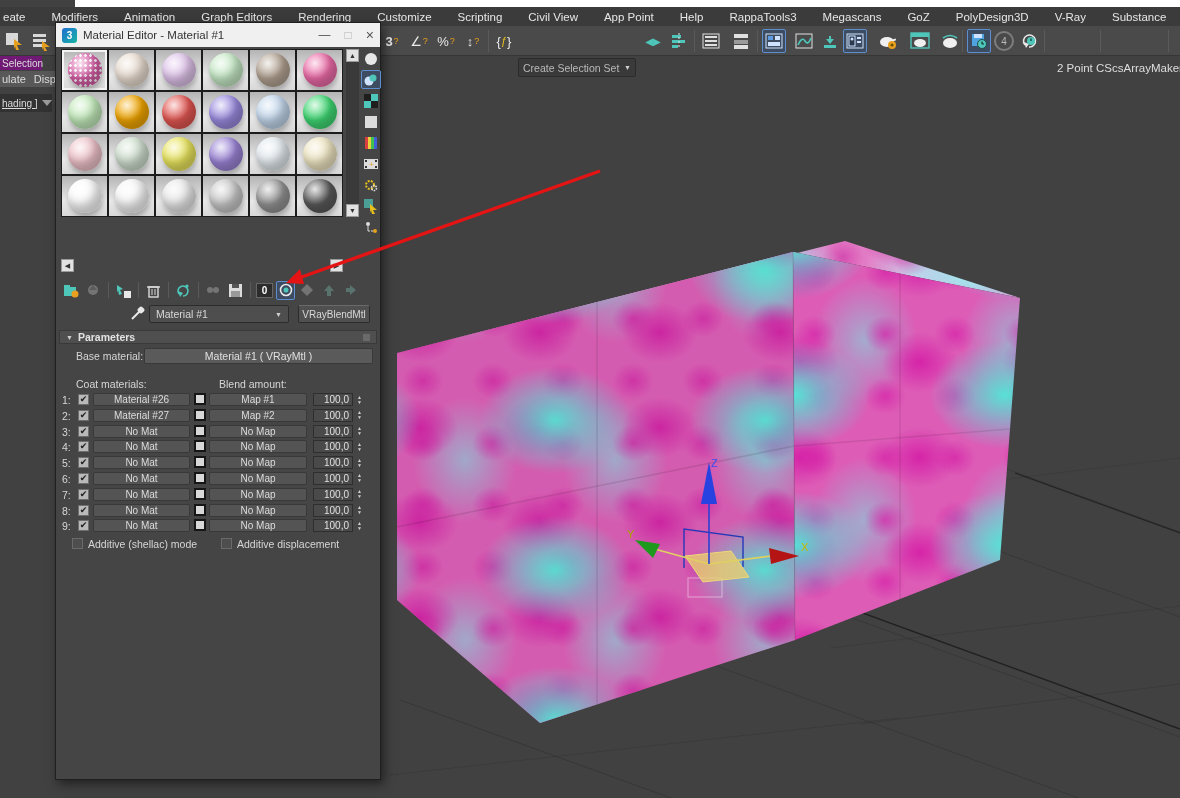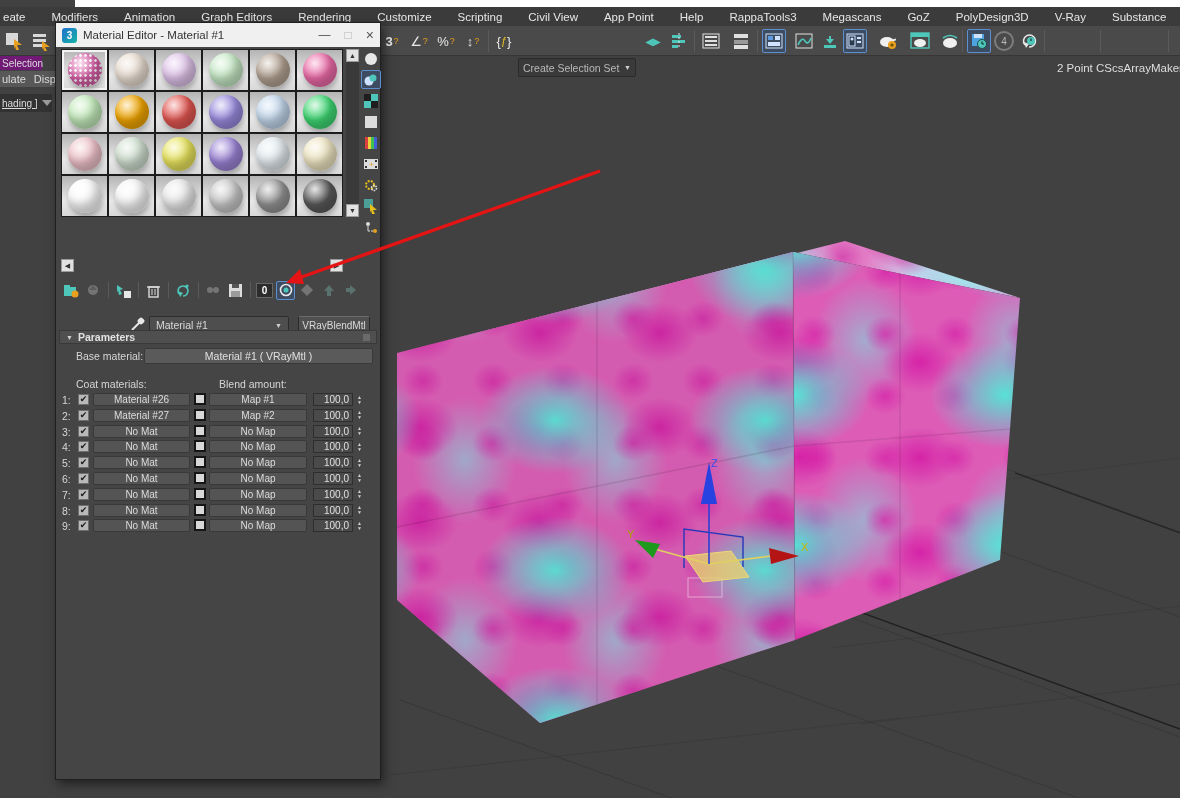--- a/index.html
+++ b/index.html
@@ -86,21 +86,21 @@
           color:#333;font-size:7px;display:flex;align-items:center;justify-content:center;top:212px;}
 
   .htoolbar{position:absolute;left:6px;top:233px;height:20px;display:flex;align-items:center;gap:3px;}
   .hicon{width:19px;height:19px;display:flex;align-items:center;justify-content:center;}
   .hicon.dim{opacity:.35;}
   .hicon.boxed{border:1px solid #5d8fd0;background:#3d4c60;border-radius:2px;}
   .hdiv{width:1px;height:16px;background:#333;border-right:1px solid #5a5a5a;margin:0 2px;}
   .idbtn{width:17px;height:15px;background:#2c2c2c;border:1px solid #666;color:#fff;font-size:10px;
          font-weight:bold;display:flex;align-items:center;justify-content:center;}
 
-  .namerow{position:absolute;left:0;top:269px;width:100%;height:20px;}
+  .namerow{position:absolute;left:0;top:258px;width:100%;height:20px;}
   .dropdown{position:absolute;left:93px;top:0;width:140px;height:18px;background:#4e4e4e;
             border:1px solid #2c2c2c;border-radius:2px;color:#d8d8d8;font-size:10.5px;
             display:flex;align-items:center;padding:0 6px;}
   .dropdown .arrow{margin-left:auto;font-size:7px;color:#cfcfcf;}
   .typebtn{position:absolute;left:242px;top:0;width:72px;height:18px;background:#505050;
            border:1px solid #2c2c2c;border-top-color:#6a6a6a;border-radius:2px;color:#d8d8d8;
            font-size:10px;display:flex;align-items:center;justify-content:center;}
 
   .rollout{position:absolute;left:3px;top:283px;width:318px;height:14px;background:#4f4f4f;
            border:1px solid #393939;display:flex;align-items:center;color:#e2e2e2;
@@ -733,20 +733,26 @@
             <div class="swatch"></div>
             <div class="fieldbtn map">No Map</div>
             <div class="amount">100,0</div>
             <div class="spin">
               <span>▲</span>
               <span>▼</span>
             </div>
           </div>
         </div>
 
+      <div class="addrow">
+        <div class="cb" style="left:16px;background:#4e4e4e;border-color:#6a6a6a"></div>
+        <span class="lbl" style="left:32px;top:1px">Additive (shellac) mode</span>
+        <div class="cb" style="left:165px;background:#4e4e4e;border-color:#6a6a6a"></div>
+        <span class="lbl" style="left:181px;top:1px">Additive displacement</span>
+      </div>
     </div>
   </div>
 
   <svg style="position:absolute;inset:0;z-index:20;pointer-events:none" width="1180" height="798">
     <line x1="600" y1="171" x2="296" y2="279" stroke="#e51414" stroke-width="3.4"></line>
     <polygon points="286,283 300,269 304,284" fill="#e51414"></polygon>
   </svg>
 
 </div>
 

